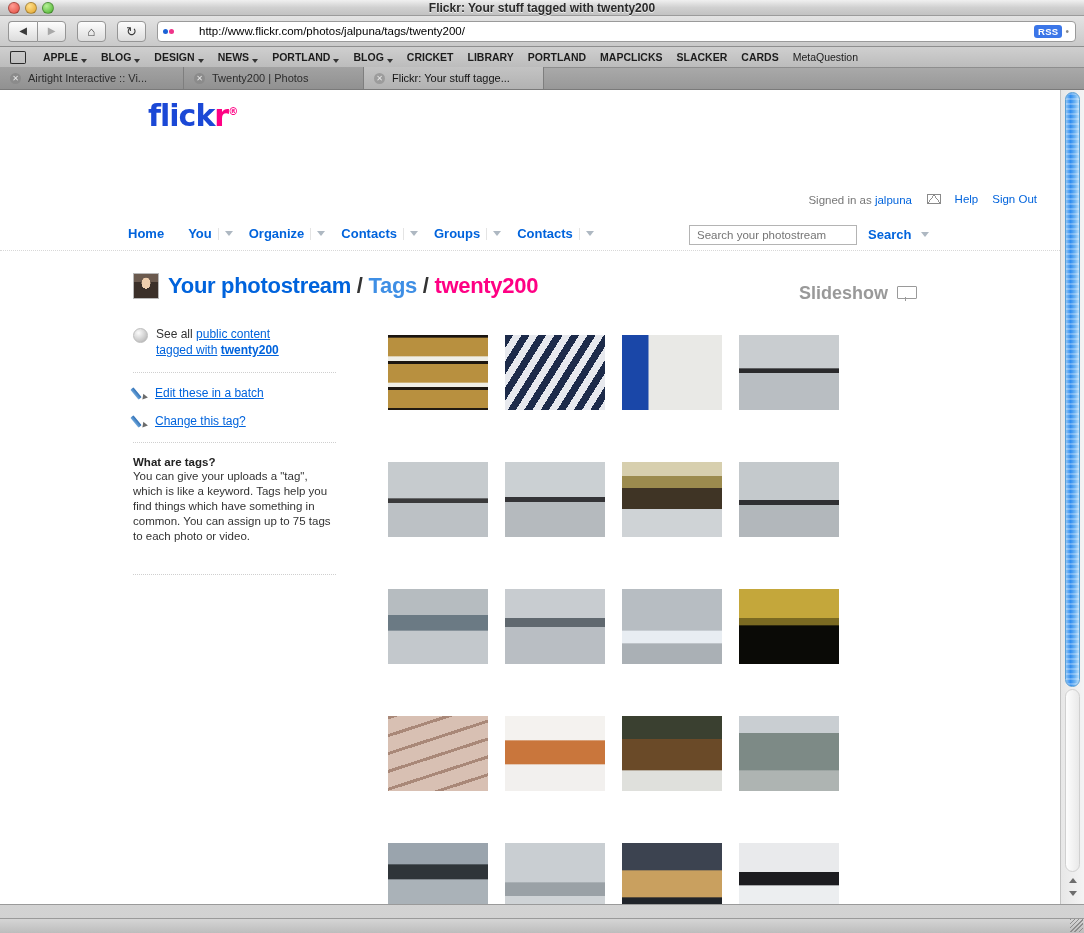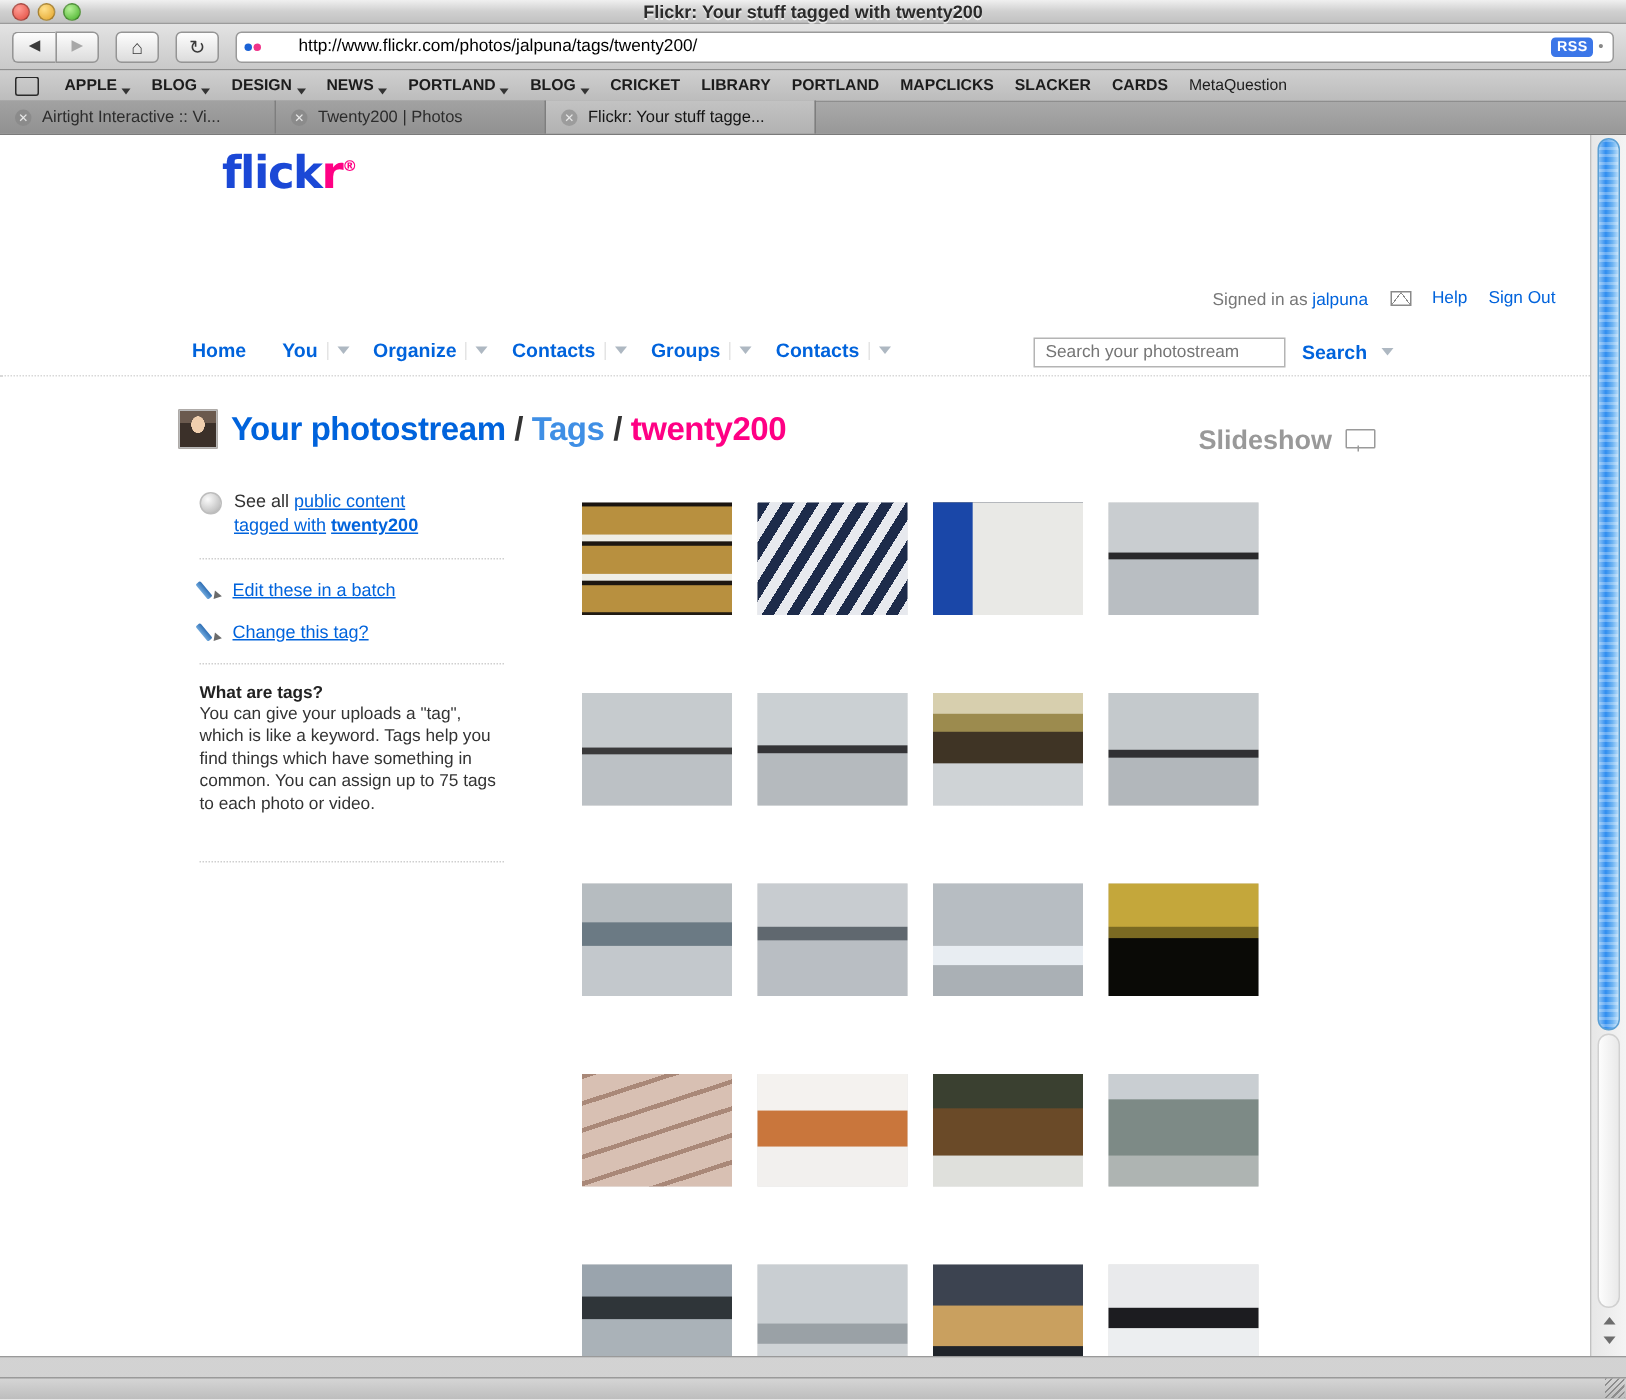--- a/index.html
+++ b/index.html
@@ -199,21 +199,21 @@
     font-family: "Liberation Sans", sans-serif;
   }
   .srch-btn {
     position: absolute; left: 868px; top: 137px;
     font-size: 13px; font-weight: bold; color: #0063dc; display: flex; align-items: center; gap: 10px;
   }
 
   .hdr-rule { position: absolute; left: 0; right: 0; top: 160px; border-top: 1px dotted #d8d8d8; }
 
   
-  .crumb { position: absolute; left: 119px; top: 183px; display: flex; align-items: center; gap: 9px; }
+  .crumb { position: absolute; left: 133px; top: 183px; display: flex; align-items: center; gap: 9px; }
   .avatar {
     width: 26px; height: 26px; flex: none;
     background:
       radial-gradient(ellipse at 50% 38%, #f0cfae 0 26%, transparent 27%),
       linear-gradient(to bottom, #6b5a4e 0 32%, #3b3029 33% 100%);
     background-color: #4a3c31;
     border: 1px solid #b9b9b9;
   }
   .crumb-txt { font-size: 22px; font-weight: bold; letter-spacing: -.3px; }
   .c1 { color: #0063dc; }

